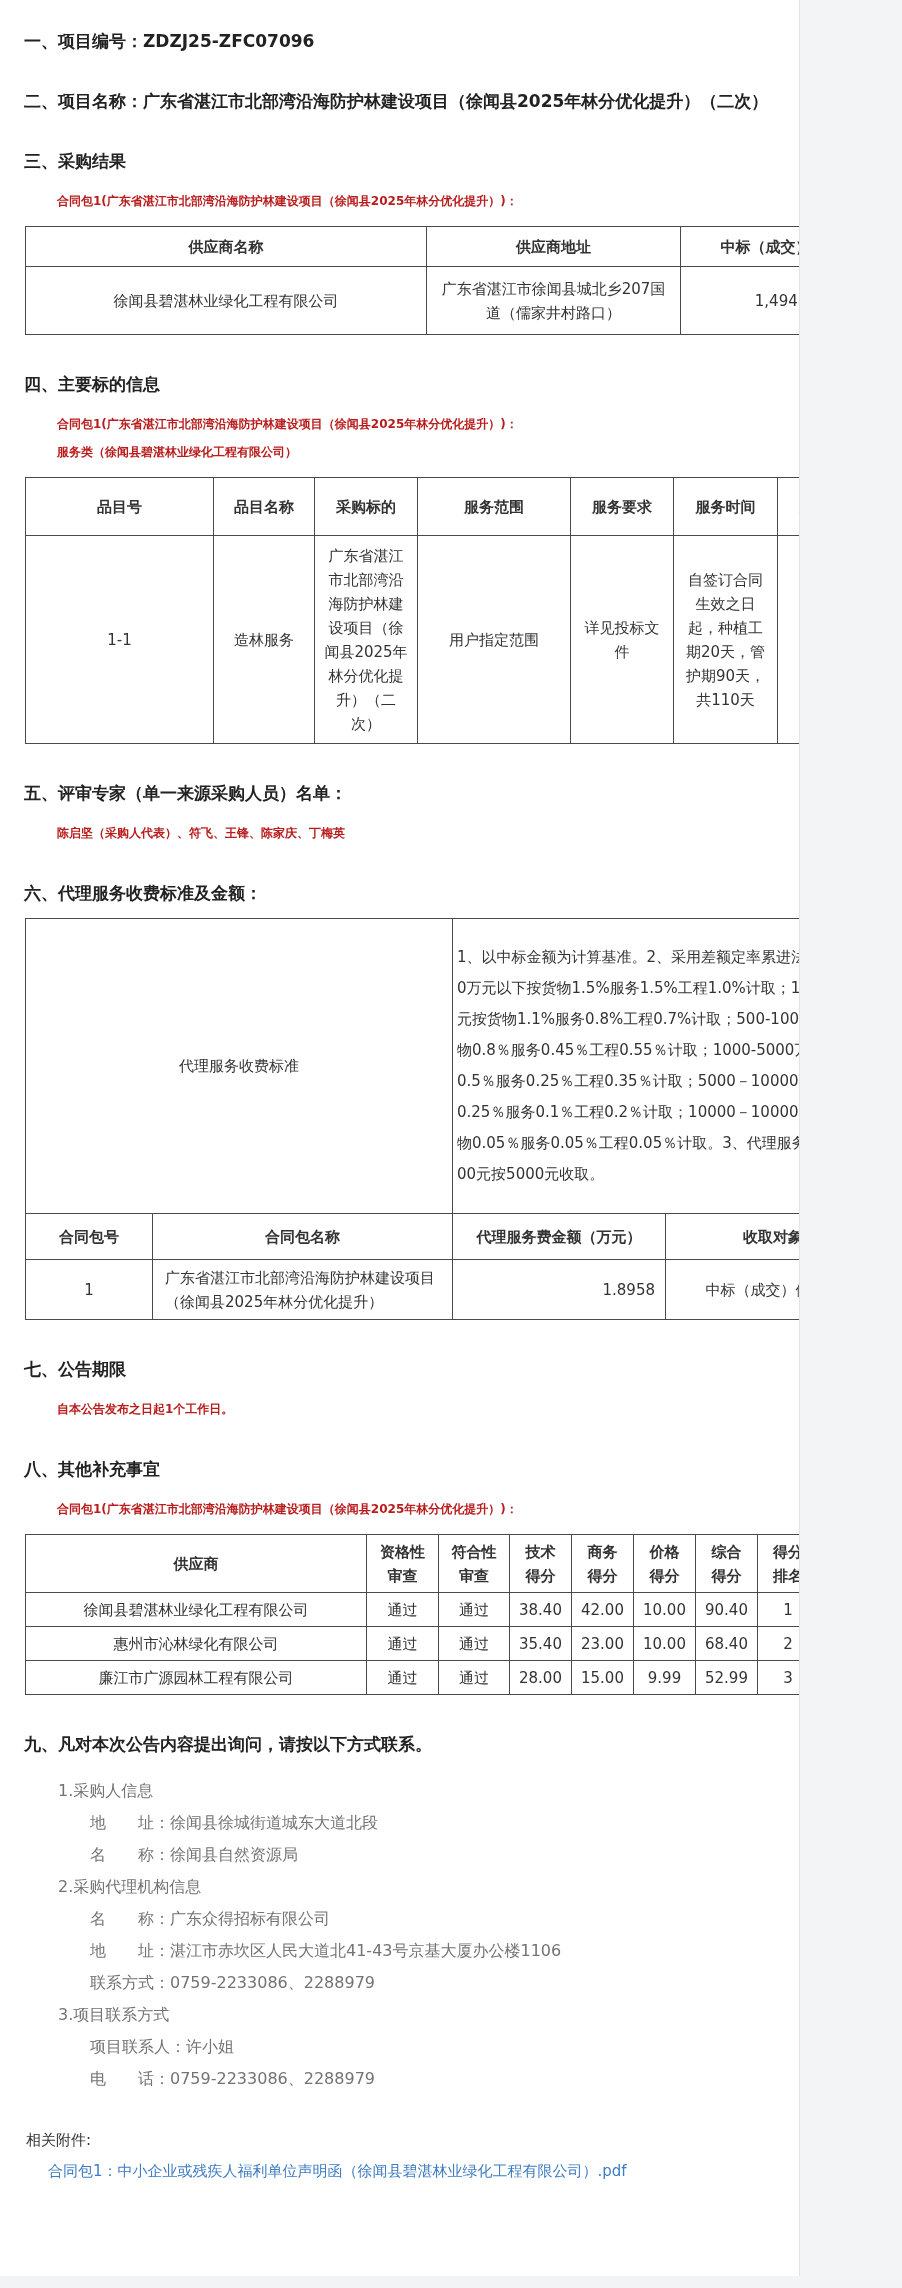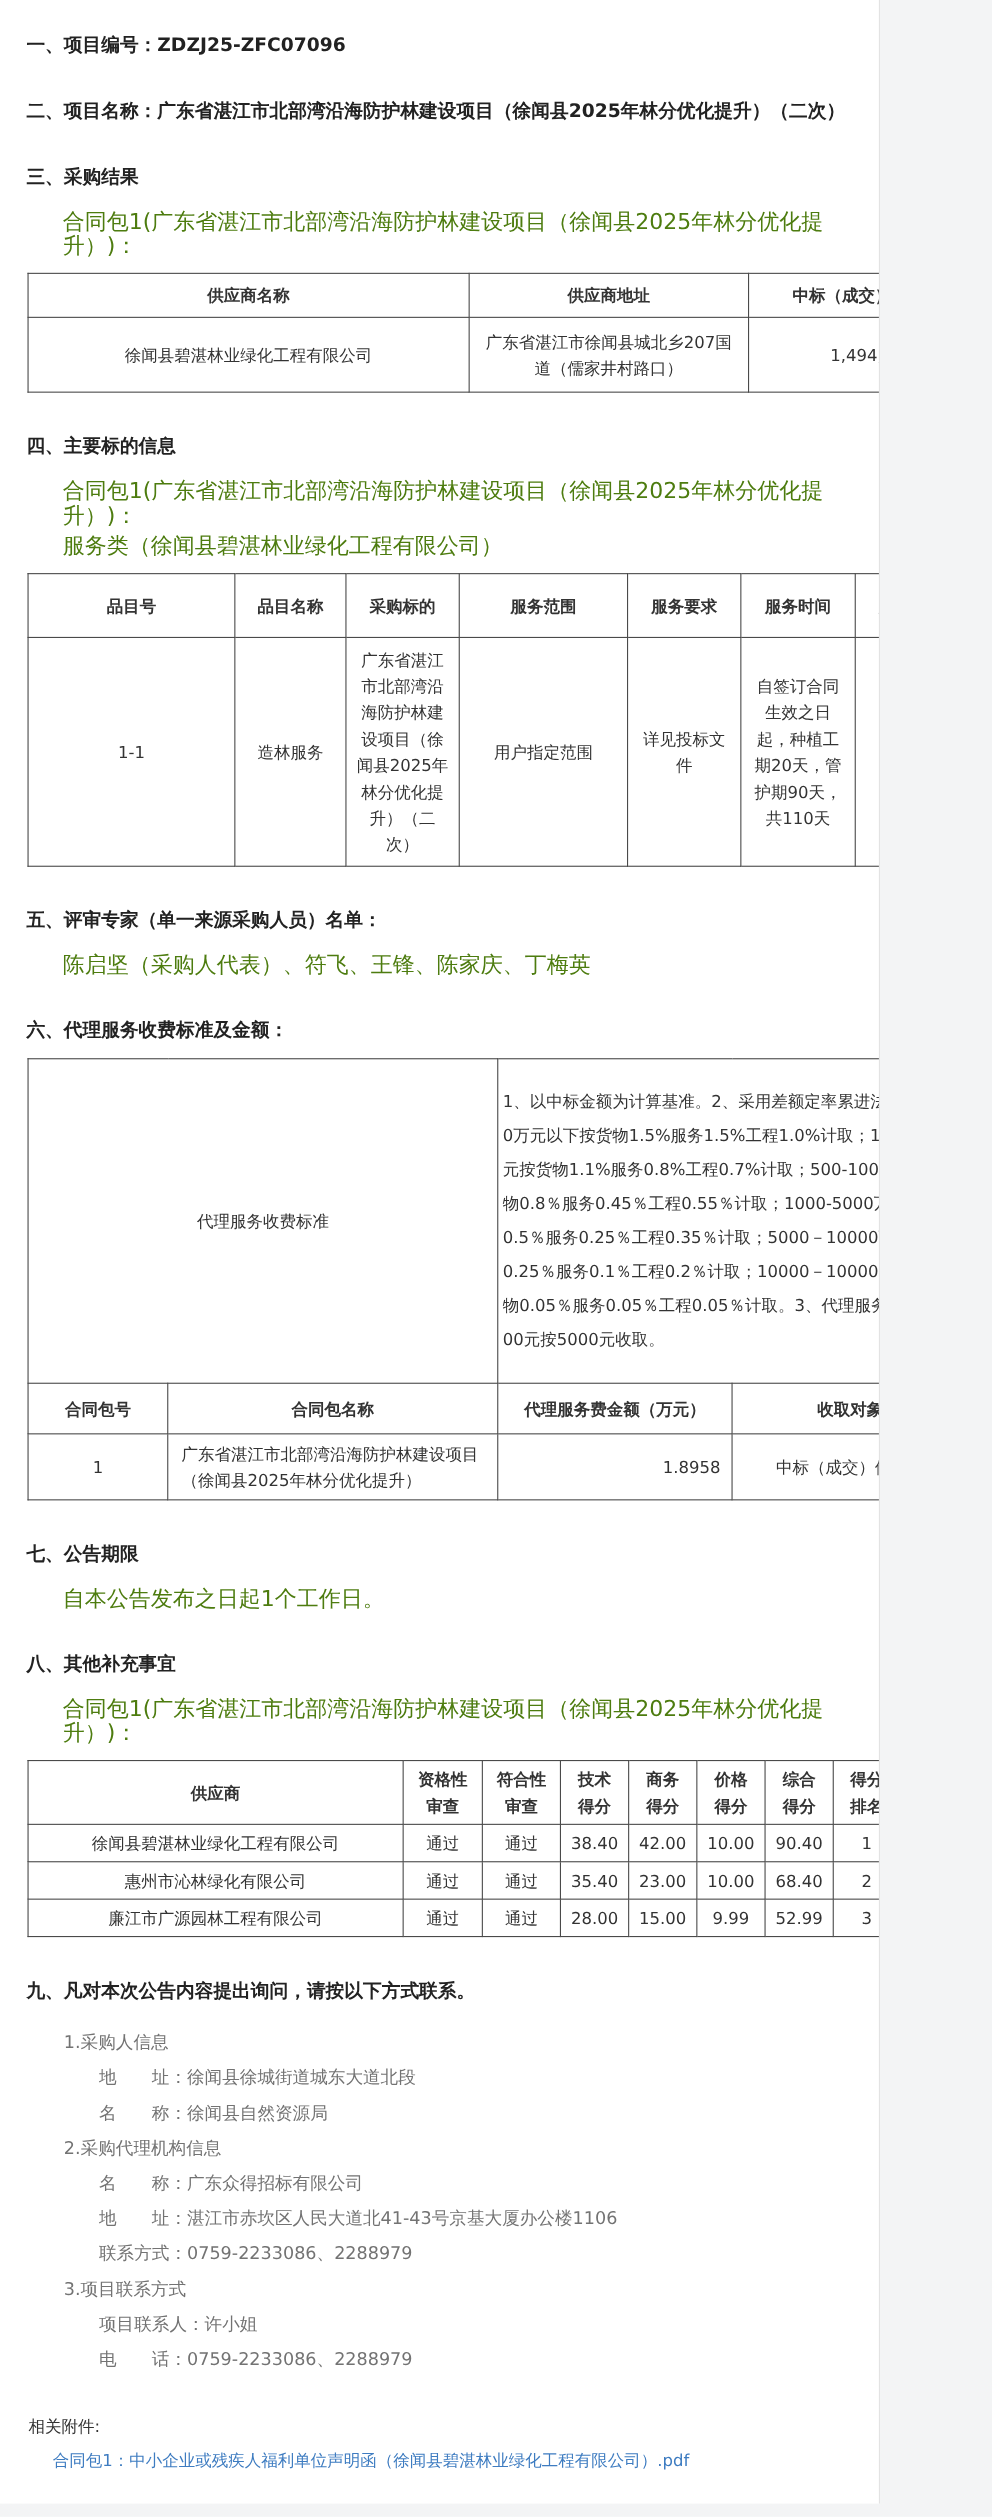--- a/index.html
+++ b/index.html
@@ -21,25 +21,26 @@
   }
   .sec-heading {
     font-size: 17px;
     font-weight: bold;
     color: #222;
     line-height: 22px;
     margin: 38px 0 0 0;
   }
   .sec-heading.first { margin-top: 0; }
   .para {
-    font-size: 20px;
+    font-size: 12px;
     line-height: 22px;
     margin: 18px 0 0 0;
     padding-left: 33px;
-    color: #4d7c0f;
+    color: #b91c1c;
+    font-weight: bold;
   }
   .para.tight { margin-top: 6px; }
   table {
     border-collapse: collapse;
     table-layout: fixed;
     width: 855px;
     margin: 14px 0 0 1px;
     font-size: 15px;
     color: #333;
   }
@@ -49,21 +50,21 @@
     text-align: center;
     vertical-align: middle;
     word-break: break-all;
     line-height: 24px;
   }
   th { font-weight: bold; }
   .h40 { height: 40px; }
   .h58 { height: 58px; }
   .h60 { height: 60px; }
   .h68 { height: 68px; }
-  .h46 { height: 46px; }
+  .h46 { height: 46px; font-family: Liberation Serif, serif; }
   .h34 { height: 34px; }
   .h208 { height: 208px; }
   .h295 { height: 295px; }
   .num-right { text-align: right; padding-right: 10px; }
   .cell-left { text-align: left; padding-left: 12px; }
   .fee-text {
     text-align: left;
     line-height: 31px;
     padding: 8px 4px;
     vertical-align: middle;

